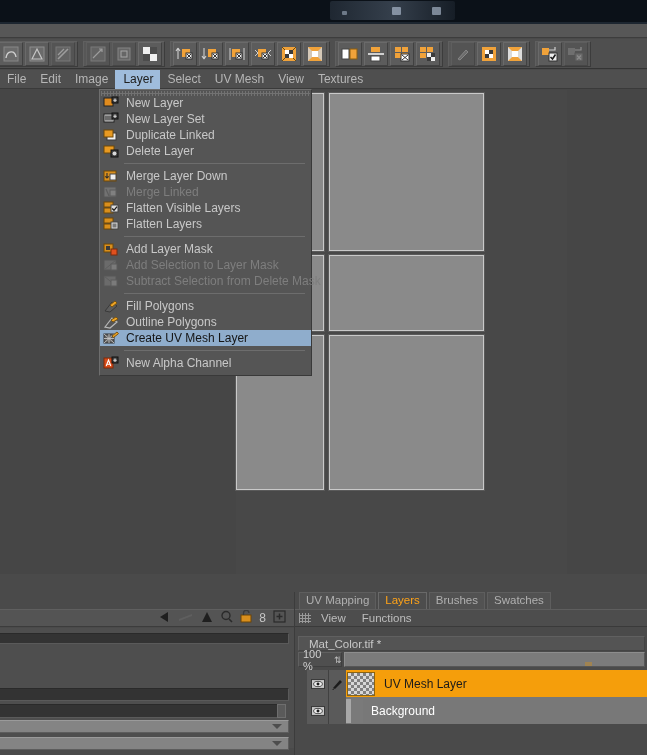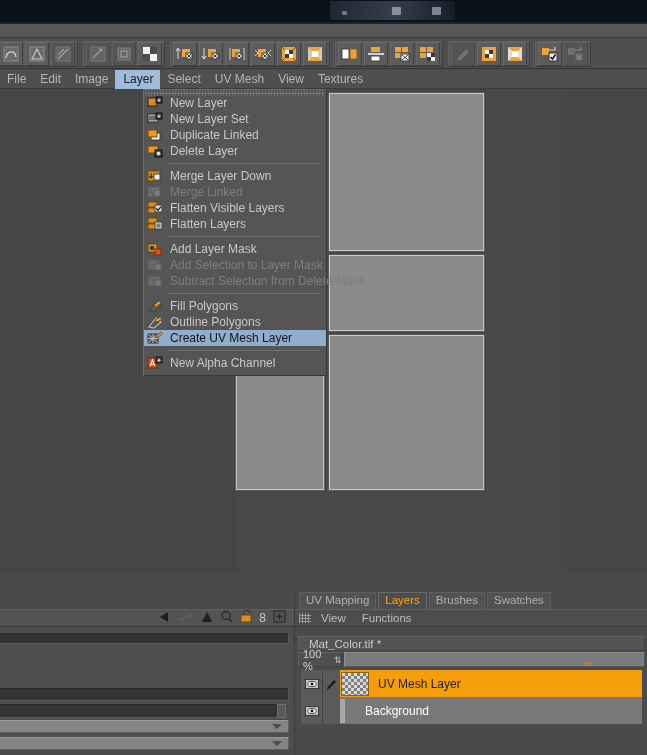--- a/index.html
+++ b/index.html
@@ -78,25 +78,25 @@
     position:absolute; left:0; top:0; width:647px; height:485px; background:#464646;
   }
   .uvarea{ position:absolute; left:236px; top:1px; width:331px; height:484px; background:#484848; }
   .uvcell{
     position:absolute; background:#8a8a8a;
     border:1px solid #c9c9c9; box-shadow:0 0 0 1px #5a5a5a;
   }
 
   
   .menu{
-    position:absolute; left:99px; top:89px; width:184px;
+    position:absolute; left:99px; top:89px; width:213px;
     background:#555555;
     border-left:1px solid #6e6e6e; border-top:1px solid #6e6e6e;
     border-right:1px solid #393939; border-bottom:1px solid #393939;
-    padding-top:5px; padding-bottom:4px; z-index:40;margin-left:44px;
+    padding-top:5px; padding-bottom:4px; z-index:40;
   }
   .menu-grip{
     position:absolute; left:1px; top:1px; right:1px; height:5px;
     background-image:repeating-linear-gradient(90deg,#8a8a8a 0 1px, transparent 1px 3px),
                      repeating-linear-gradient(0deg,#8a8a8a 0 1px, transparent 1px 3px);
     background-size:3px 3px; opacity:.55;
   }
   .mrow{
     position:relative; height:16px; display:flex; align-items:center;
     padding-left:3px; white-space:nowrap;
@@ -182,21 +182,21 @@
     display:flex; align-items:center; padding-left:4px; font-size:11px; color:#d0d0d0;
   }
   .opspin{ width:7px; font-size:9px; color:#c0c0c0; text-align:center; line-height:14px; }
   .opslider{
     flex:1; height:15px; margin-left:2px; background:#7b7b7b;
     border:1px solid #8d8d8d; border-right-color:#565656; border-bottom-color:#565656;
     position:relative;
   }
   .opslider:after{ content:""; position:absolute; right:52px; top:9px; width:7px; height:4px; background:#c08a30; opacity:.55;}
 
-  .layerlist{ position:absolute; left:0; top:78px; width:347px; height:60px; background:#4a4a4a; }
+  .layerlist{ position:absolute; left:6px; top:78px; width:347px; height:60px; background:#4a4a4a; }
   .lrow{ position:relative; height:27px; display:flex; align-items:center; }
   .lgutter{ width:6px; height:27px; background:#4a4a4a; }
   .leyebox{
     width:22px; height:27px; background:#5a5a5a; border-right:1px solid #414141;
     display:flex; align-items:center; justify-content:center;
   }
   .lpenbox{ width:17px; height:27px; background:#5a5a5a; display:flex; align-items:center; justify-content:center; }
   .lthumb{
     width:28px; height:24px; margin:0 1px; flex:none; border:1px solid #8a6414;
     background-image:

